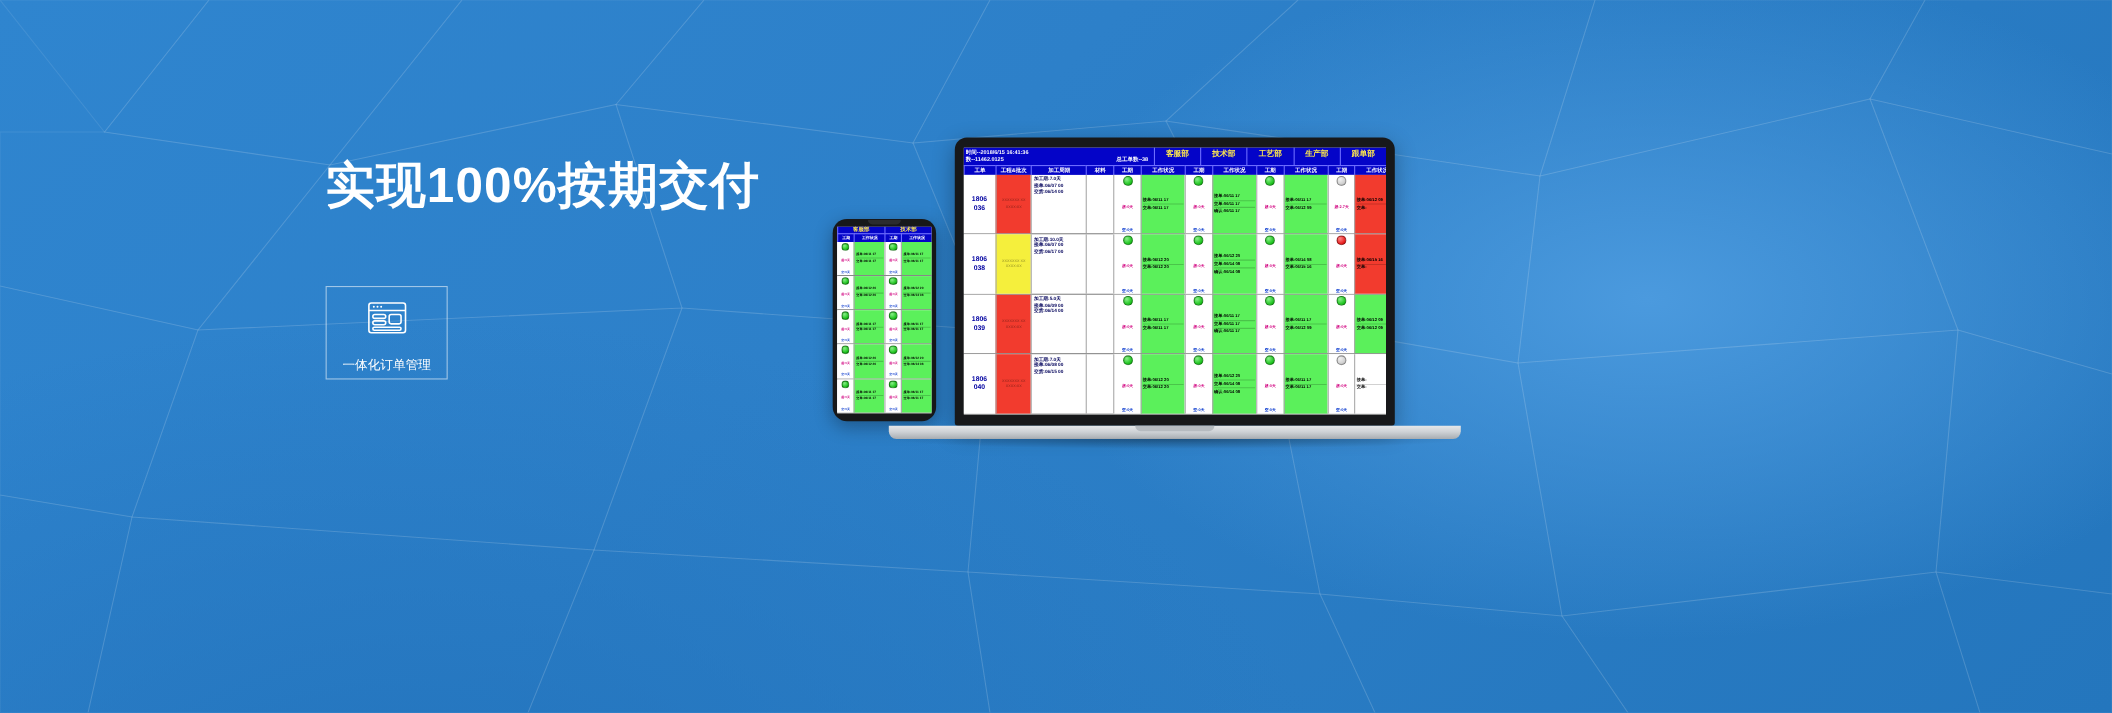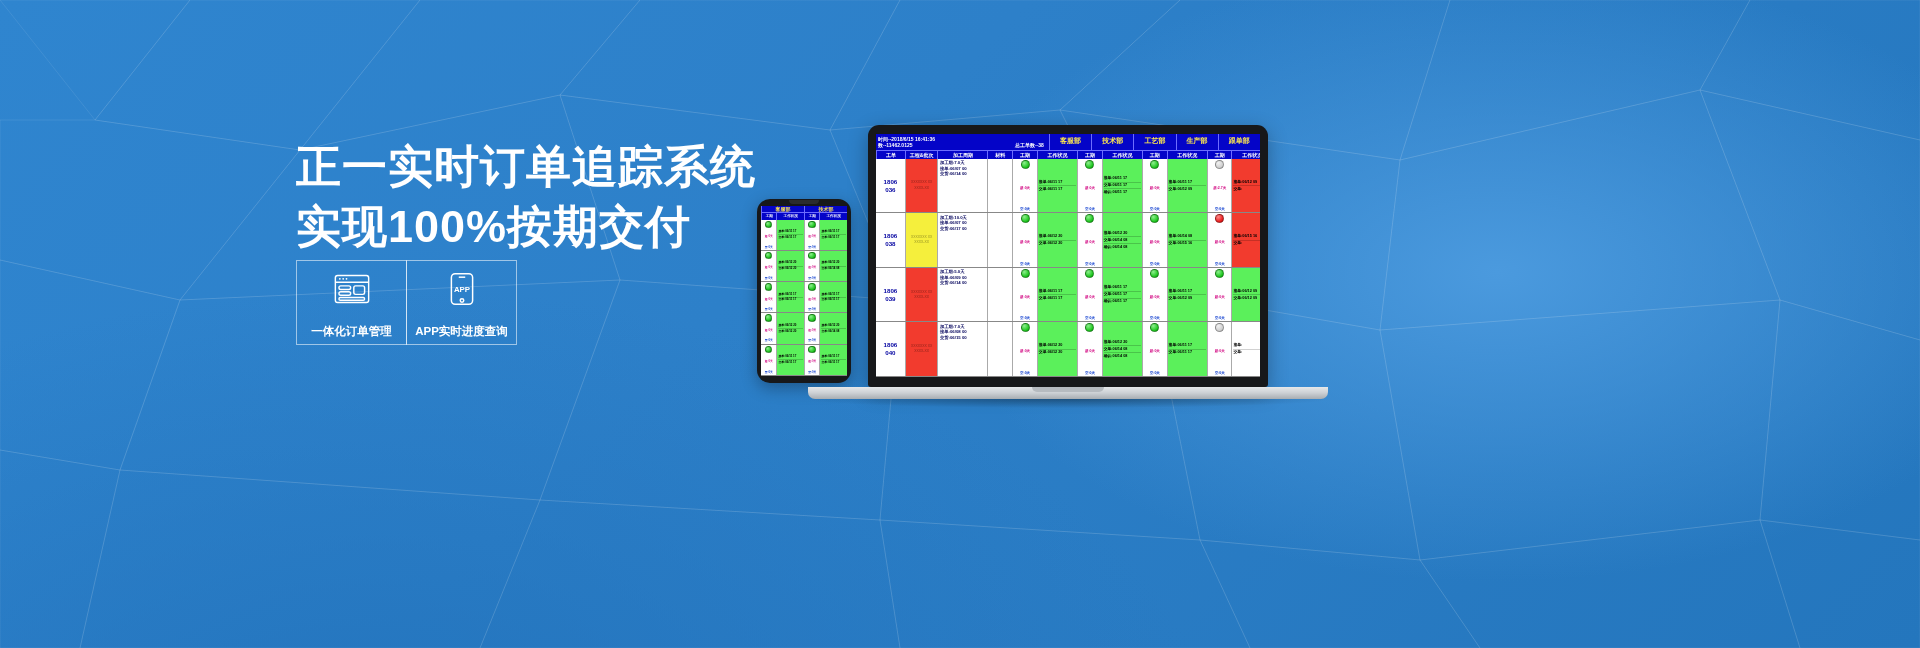--- a/index.html
+++ b/index.html
@@ -34,21 +34,21 @@
     width:111px; height:85px;
     border:1px solid rgba(255,255,255,.55);
     margin-left:-1px;
     display:flex; flex-direction:column;
     align-items:center; justify-content:center;
     padding-top:4px;
   }
   .feature:first-child { margin-left:0; }
   .feature .ficon { height:36px; display:flex; align-items:center; justify-content:center; }
   .feature .flabel {
-    color:#fff; font-size:11.5px; margin-top:17px; white-space:nowrap; font-weight:700;text-align:right;
+    color:#fff; font-size:11.5px; margin-top:17px; white-space:nowrap; font-weight:400;text-align:right;
   }
 
   
   #laptop { position:absolute; left:861px; top:125px; width:460px; height:300px; }
   #laptop-lid {
     position:absolute; left:7px; top:0; width:400px; height:262px;
     background:#17181a; border-radius:11px 11px 3px 3px;
     padding:9px 8px 10px 8px;
     box-shadow:0 6px 20px rgba(0,0,0,.30);
   }
@@ -179,21 +179,20 @@
       <path d="M540,500 L880,520 L900,648 L480,648 Z"></path>
       <path d="M880,520 L1200,540 L1250,648 L900,648 Z"></path>
       <path d="M1200,540 L1420,560 L1480,648 L1250,648 Z"></path>
       <path d="M1420,560 L1760,520 L1800,648 L1480,648 Z"></path>
       <path d="M1760,520 L1920,540 L1920,648 L1800,648 Z"></path>
     </g>
   </svg>
 </div>
 
 <div id="copy">
-  <div class="headline l1">正一实时订单追踪系统</div>
   <div class="headline l2">实现100%按期交付</div>
 </div>
 
 <div id="features">
 
   <div class="feature">
     <div class="ficon">
       <svg width="36" height="30" viewBox="0 0 40 33" fill="none" stroke="#ffffff" stroke-width="1.6">
         <rect x="1.5" y="1.5" width="37" height="30" rx="2.5"></rect>
         <line x1="1.5" y1="9" x2="38.5" y2="9"></line>
@@ -203,31 +202,20 @@
         <rect x="5.5" y="13" width="13" height="4" rx="2"></rect>
         <rect x="22" y="13" width="12" height="9.5" rx="2"></rect>
         <rect x="5.5" y="19.5" width="13" height="4" rx="2"></rect>
         <rect x="5.5" y="26" width="28.5" height="3" rx="1.5"></rect>
       </svg>
     </div>
     <div class="flabel">一体化订单管理</div>
   </div>
 
 
-  <div class="feature">
-    <div class="ficon">
-      <svg width="24" height="34" viewBox="0 0 26 36" fill="none" stroke="#ffffff" stroke-width="1.6">
-        <rect x="1.5" y="1.5" width="23" height="33" rx="4"></rect>
-        <line x1="9.5" y1="5.2" x2="16.5" y2="5.2"></line>
-        <circle cx="13" cy="30.5" r="1.9"></circle>
-        <text x="13" y="21" font-size="8.5" font-weight="bold" fill="#ffffff" stroke="none" text-anchor="middle" font-family="Liberation Sans, sans-serif">APP</text>
-      </svg>
-    </div>
-    <div class="flabel">APP实时进度查询</div>
-  </div>
 
 </div>
 
 <div id="phone">
   <div id="phone-body">
     <div id="phone-bar"></div>
     <div id="phone-screen">
       <div class="dash mini">
         <div class="dash-top">
           <div class="dash-top-depts" id="phone-depts">

